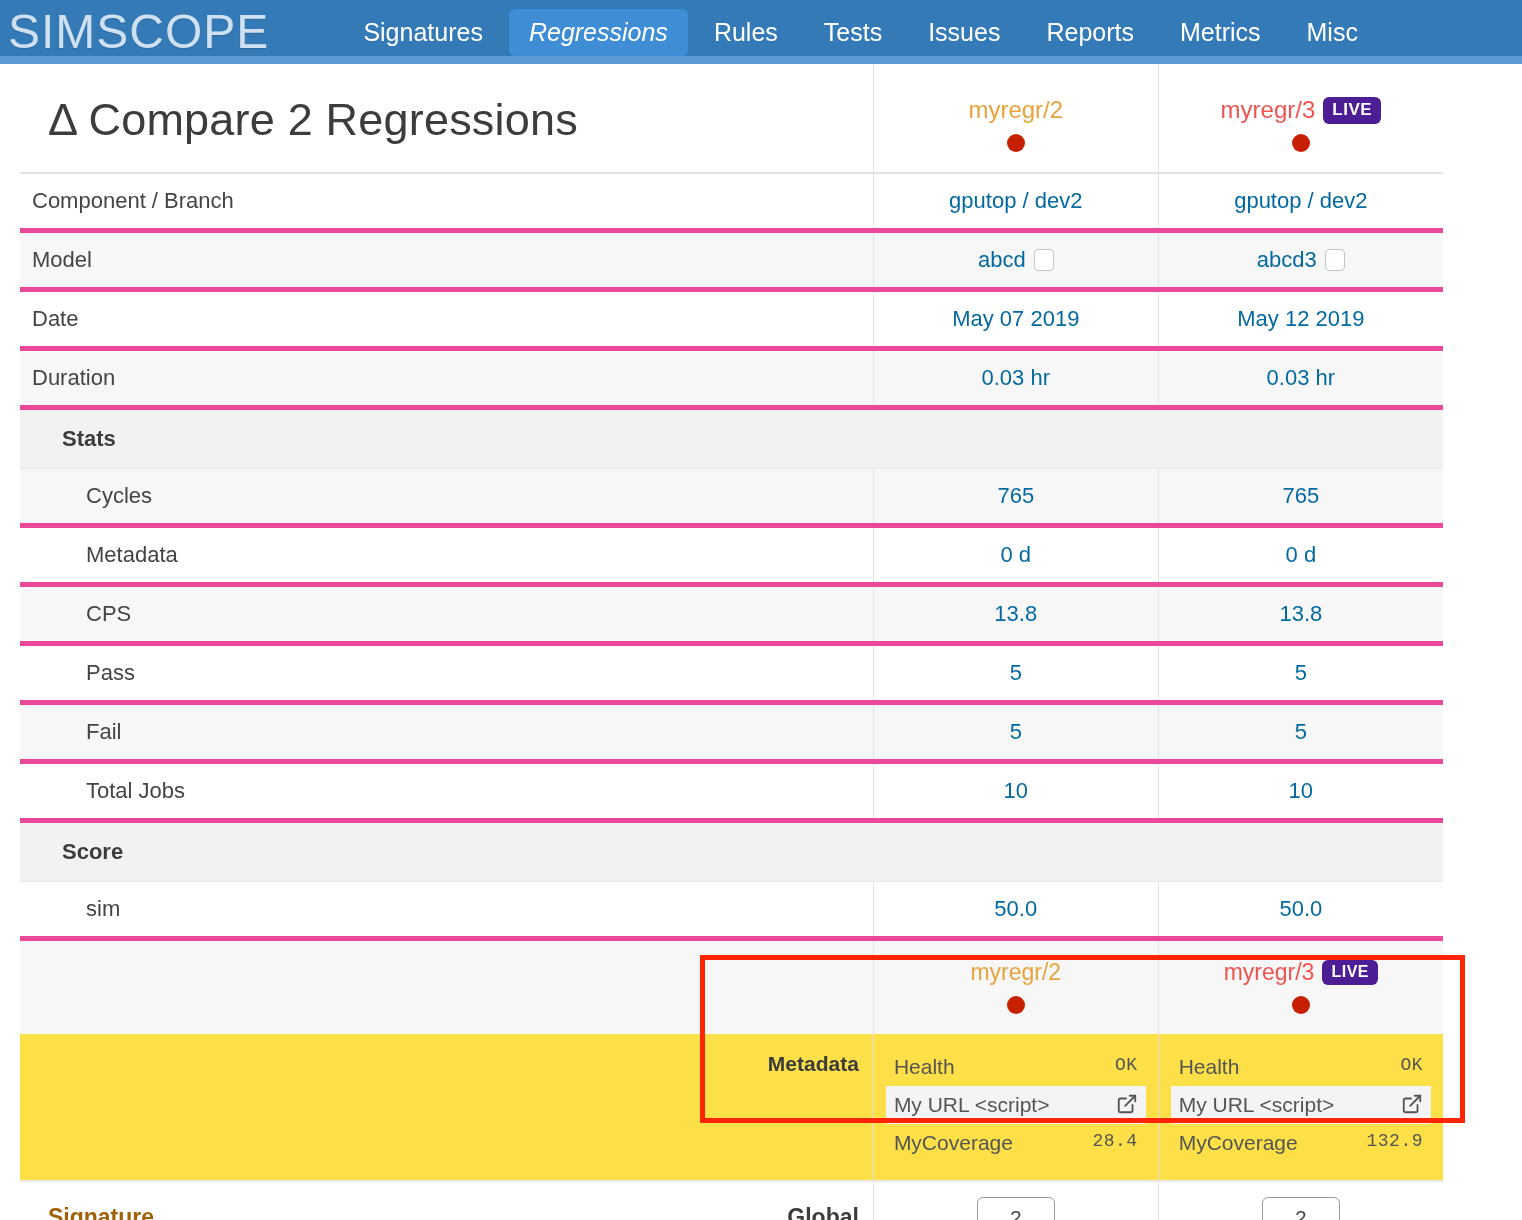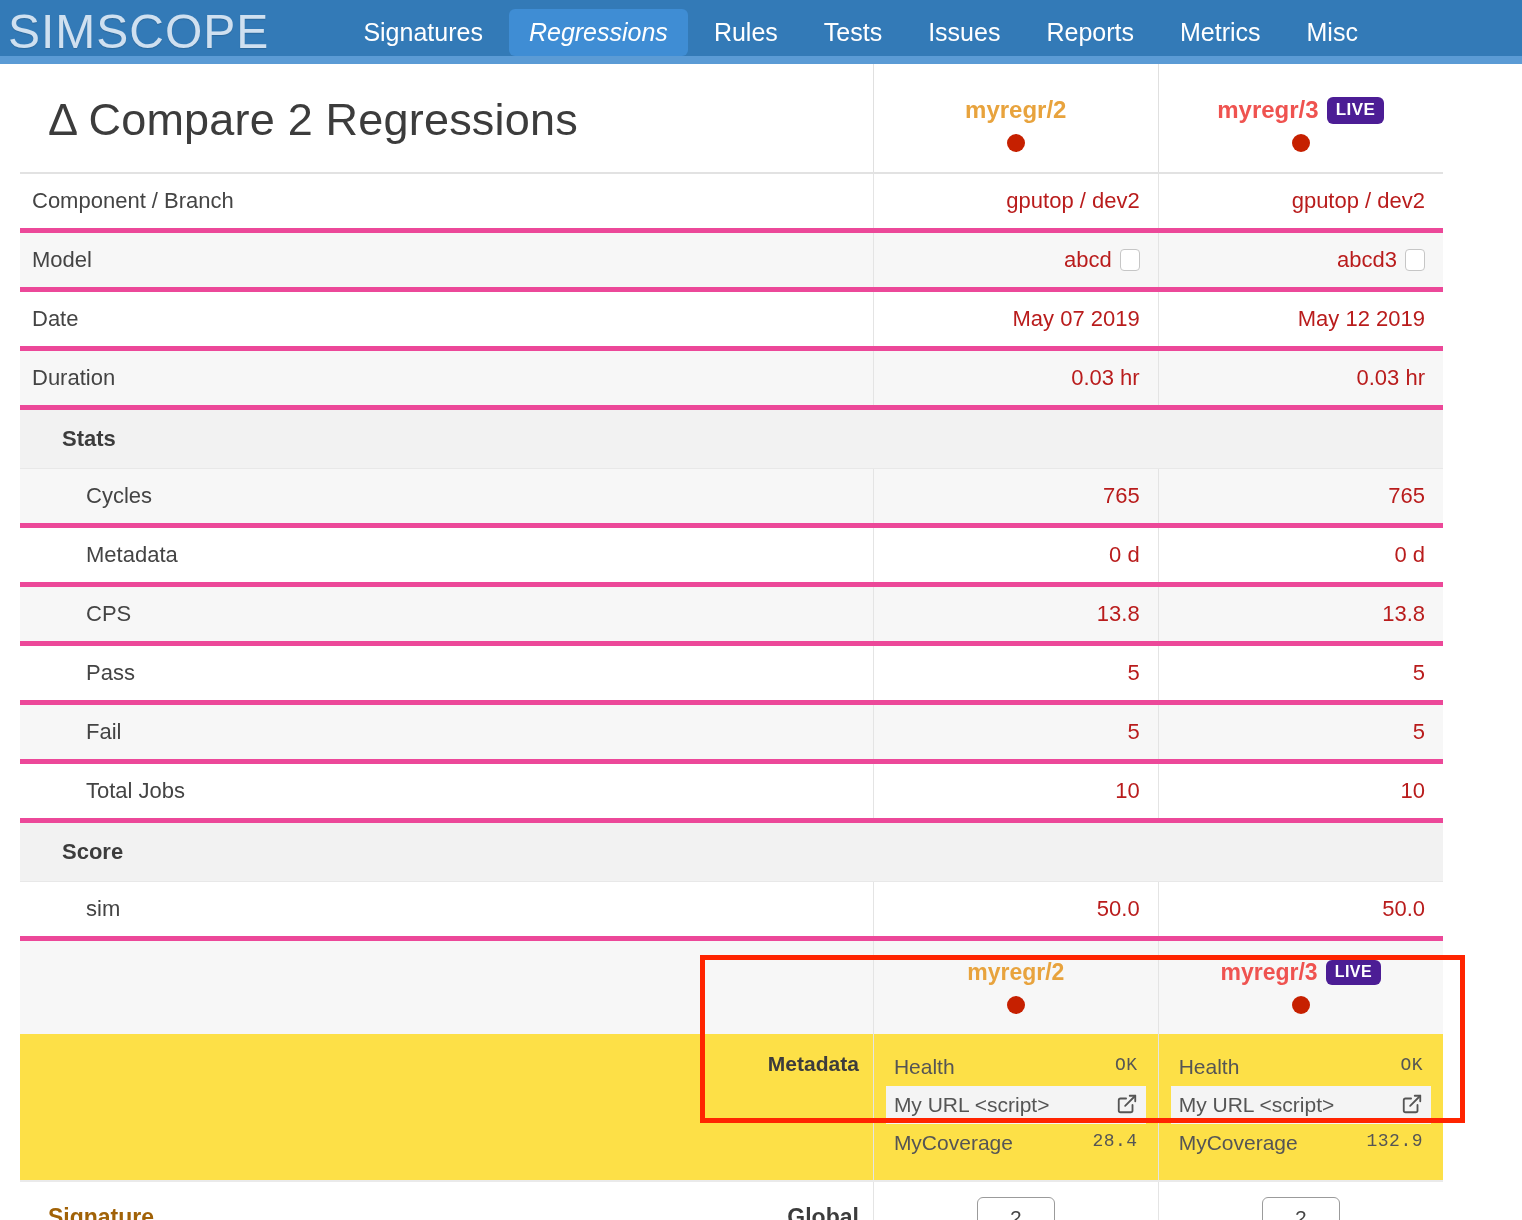--- a/index.html
+++ b/index.html
@@ -76,21 +76,21 @@
     border-bottom: 2px solid #e2e2e2;
     letter-spacing: .2px;
   }
   .hdr-cell {
     border-left: 1px solid #e0e0e0;
     border-bottom: 2px solid #e2e2e2;
     text-align: center;
     padding: 26px 6px 14px 6px;
     vertical-align: middle;
   }
-  .regr-name { font-size: 24px; font-weight: bold; white-space: nowrap; }
+  .regr-name { font-size: 24px; font-weight: normal; white-space: nowrap; }
   .regr-name.c-orange { color: #e8a33d; }
   .regr-name.c-red    { color: #ef5350; }
   .live-badge {
     display: inline-block;
     background: #4c1d95;
     color: #fff;
     font-size: 17px;
     font-weight: bold;
     padding: 3px 9px 4px 9px;
     border-radius: 6px;
@@ -108,24 +108,24 @@
   
   tr.row-alt td { background: #f7f7f7; }
   td.lbl {
     padding: 14px 10px 14px 12px;
     color: #444;
     font-size: 22px;
   }
   td.lbl.indent { padding-left: 66px; }
   td.val {
     border-left: 1px solid #e4e4e4;
-    text-align: right;
-    padding: 14px 18px;
+    text-align: center;
+    padding: 14px 10px;
     font-size: 22px;
-    color: #b91c1c;
+    color: #0369a1;
   }
   td.lbl, td.val { border-bottom: 5px solid #ec4899; }
   .c-green { color: #3cc23c; }
   .c-fail  { color: #ef5350; }
   .c-score { color: #ef5350; }
 
   
   td.section {
     background: #f2f2f2;
     font-weight: bold;

